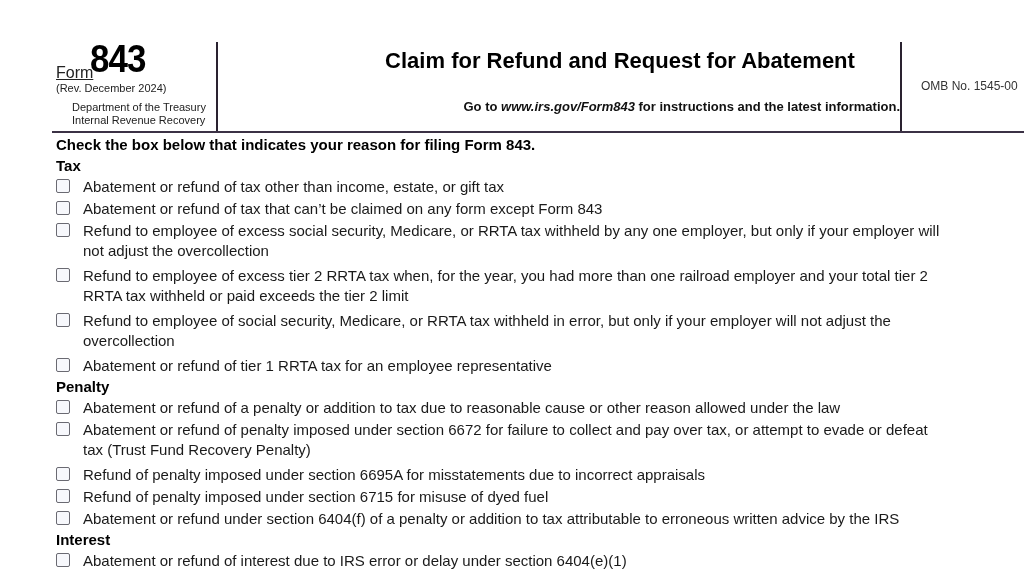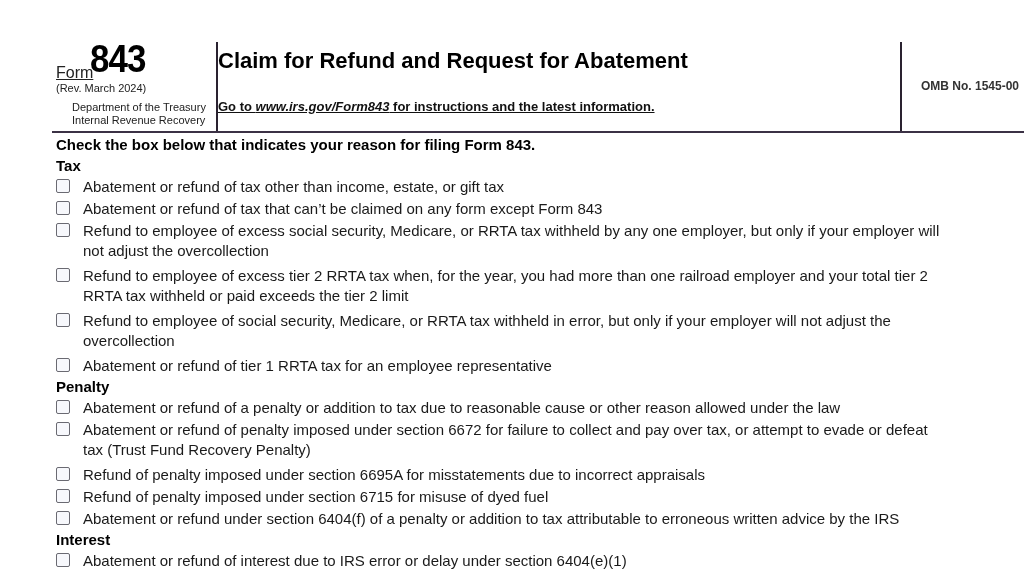--- a/index.html
+++ b/index.html
@@ -10,45 +10,45 @@
     position: relative;
   }
   .header { position: absolute; left: 0; top: 0; width: 1024px; height: 132px; }
   .form-label { position: absolute; left: 56px; top: 64px; font-size: 16px; color: #222; text-decoration: underline; }
   .form-number { position: absolute; left: 90px; top: 38px; font-size: 38px; font-weight: bold; letter-spacing: -1px; color: #000; transform: scaleX(0.92); transform-origin: left; }
   .rev { position: absolute; left: 56px; top: 82px; font-size: 11px; color: #222; }
   .dept { position: absolute; left: 72px; top: 101px; font-size: 11px; line-height: 13px; color: #222; }
   .vline { position: absolute; width: 2px; background: #2a2230; }
   .vline.left { left: 216px; top: 42px; height: 90px; }
   .vline.right { left: 900px; top: 42px; height: 90px; }
-  .title { position: absolute; left: 218px; width: 804px; top: 48px; font-size: 22px; font-weight: bold; color: #000; }
-  .subtitle { position: absolute; left: 218px; width: 682px; top: 99px; text-align: left; font-size: 13px; font-weight: bold; color: #111; text-decoration: underline; }
+  .title { position: absolute; left: 218px; width: 804px; top: 48px; text-align: center; font-size: 22px; font-weight: bold; color: #000; }
+  .subtitle { position: absolute; left: 218px; width: 682px; top: 99px; text-align: right; font-size: 13px; font-weight: bold; color: #111; }
   .subtitle i { font-style: italic; }
-  .omb { position: absolute; left: 921px; top: 79px; font-size: 12px; color: #333; white-space: nowrap; font-weight: bold; }
+  .omb { position: absolute; left: 921px; top: 79px; font-size: 12px; color: #333; white-space: nowrap; }
   .hrule { position: absolute; left: 52px; top: 131px; width: 972px; height: 2px; background: #3b3145; }
 
   .content { position: absolute; left: 56px; top: 135px; width: 980px; }
   .instruction { font-size: 15px; font-weight: bold; color: #000; height: 20px; line-height: 20px; margin-top: 0px; }
   .section-head { font-size: 15px; font-weight: bold; color: #000; height: 22px; line-height: 22px; }
   .item { position: relative; padding-left: 27px; font-size: 15px; line-height: 20px; color: #1a1a1a; white-space: nowrap; }
   .item .cb {
     position: absolute; left: 0; top: 2px; width: 14px; height: 14px;
     border: 1.5px solid #6a6a72; border-radius: 2px; background: #f7f8fc; box-sizing: border-box;
   }
   .item .txt { display: block; }
   .gap2 { height: 2px; }
   .gap5 { height: 5px; }
 </style>
 </head>
 <body>
 
 <div class="header">
   <span class="form-label">Form</span>
   <span class="form-number">843</span>
-  <span class="rev">(Rev. March 2024)</span>
+  <span class="rev">(Rev. December 2024)</span>
   <div class="dept">
     <div>Department of the Treasury</div>
     <div>Internal Revenue Recovery</div>
   </div>
   <div class="vline left"></div>
   <div class="title">Claim for Refund and Request for Abatement</div>
   <div class="subtitle"><span>Go to </span><i>www.irs.gov/Form843</i><span> for instructions and the latest information.</span></div>
   <div class="vline right"></div>
   <span class="omb">OMB No. 1545-00</span>
   <div class="hrule"></div>

